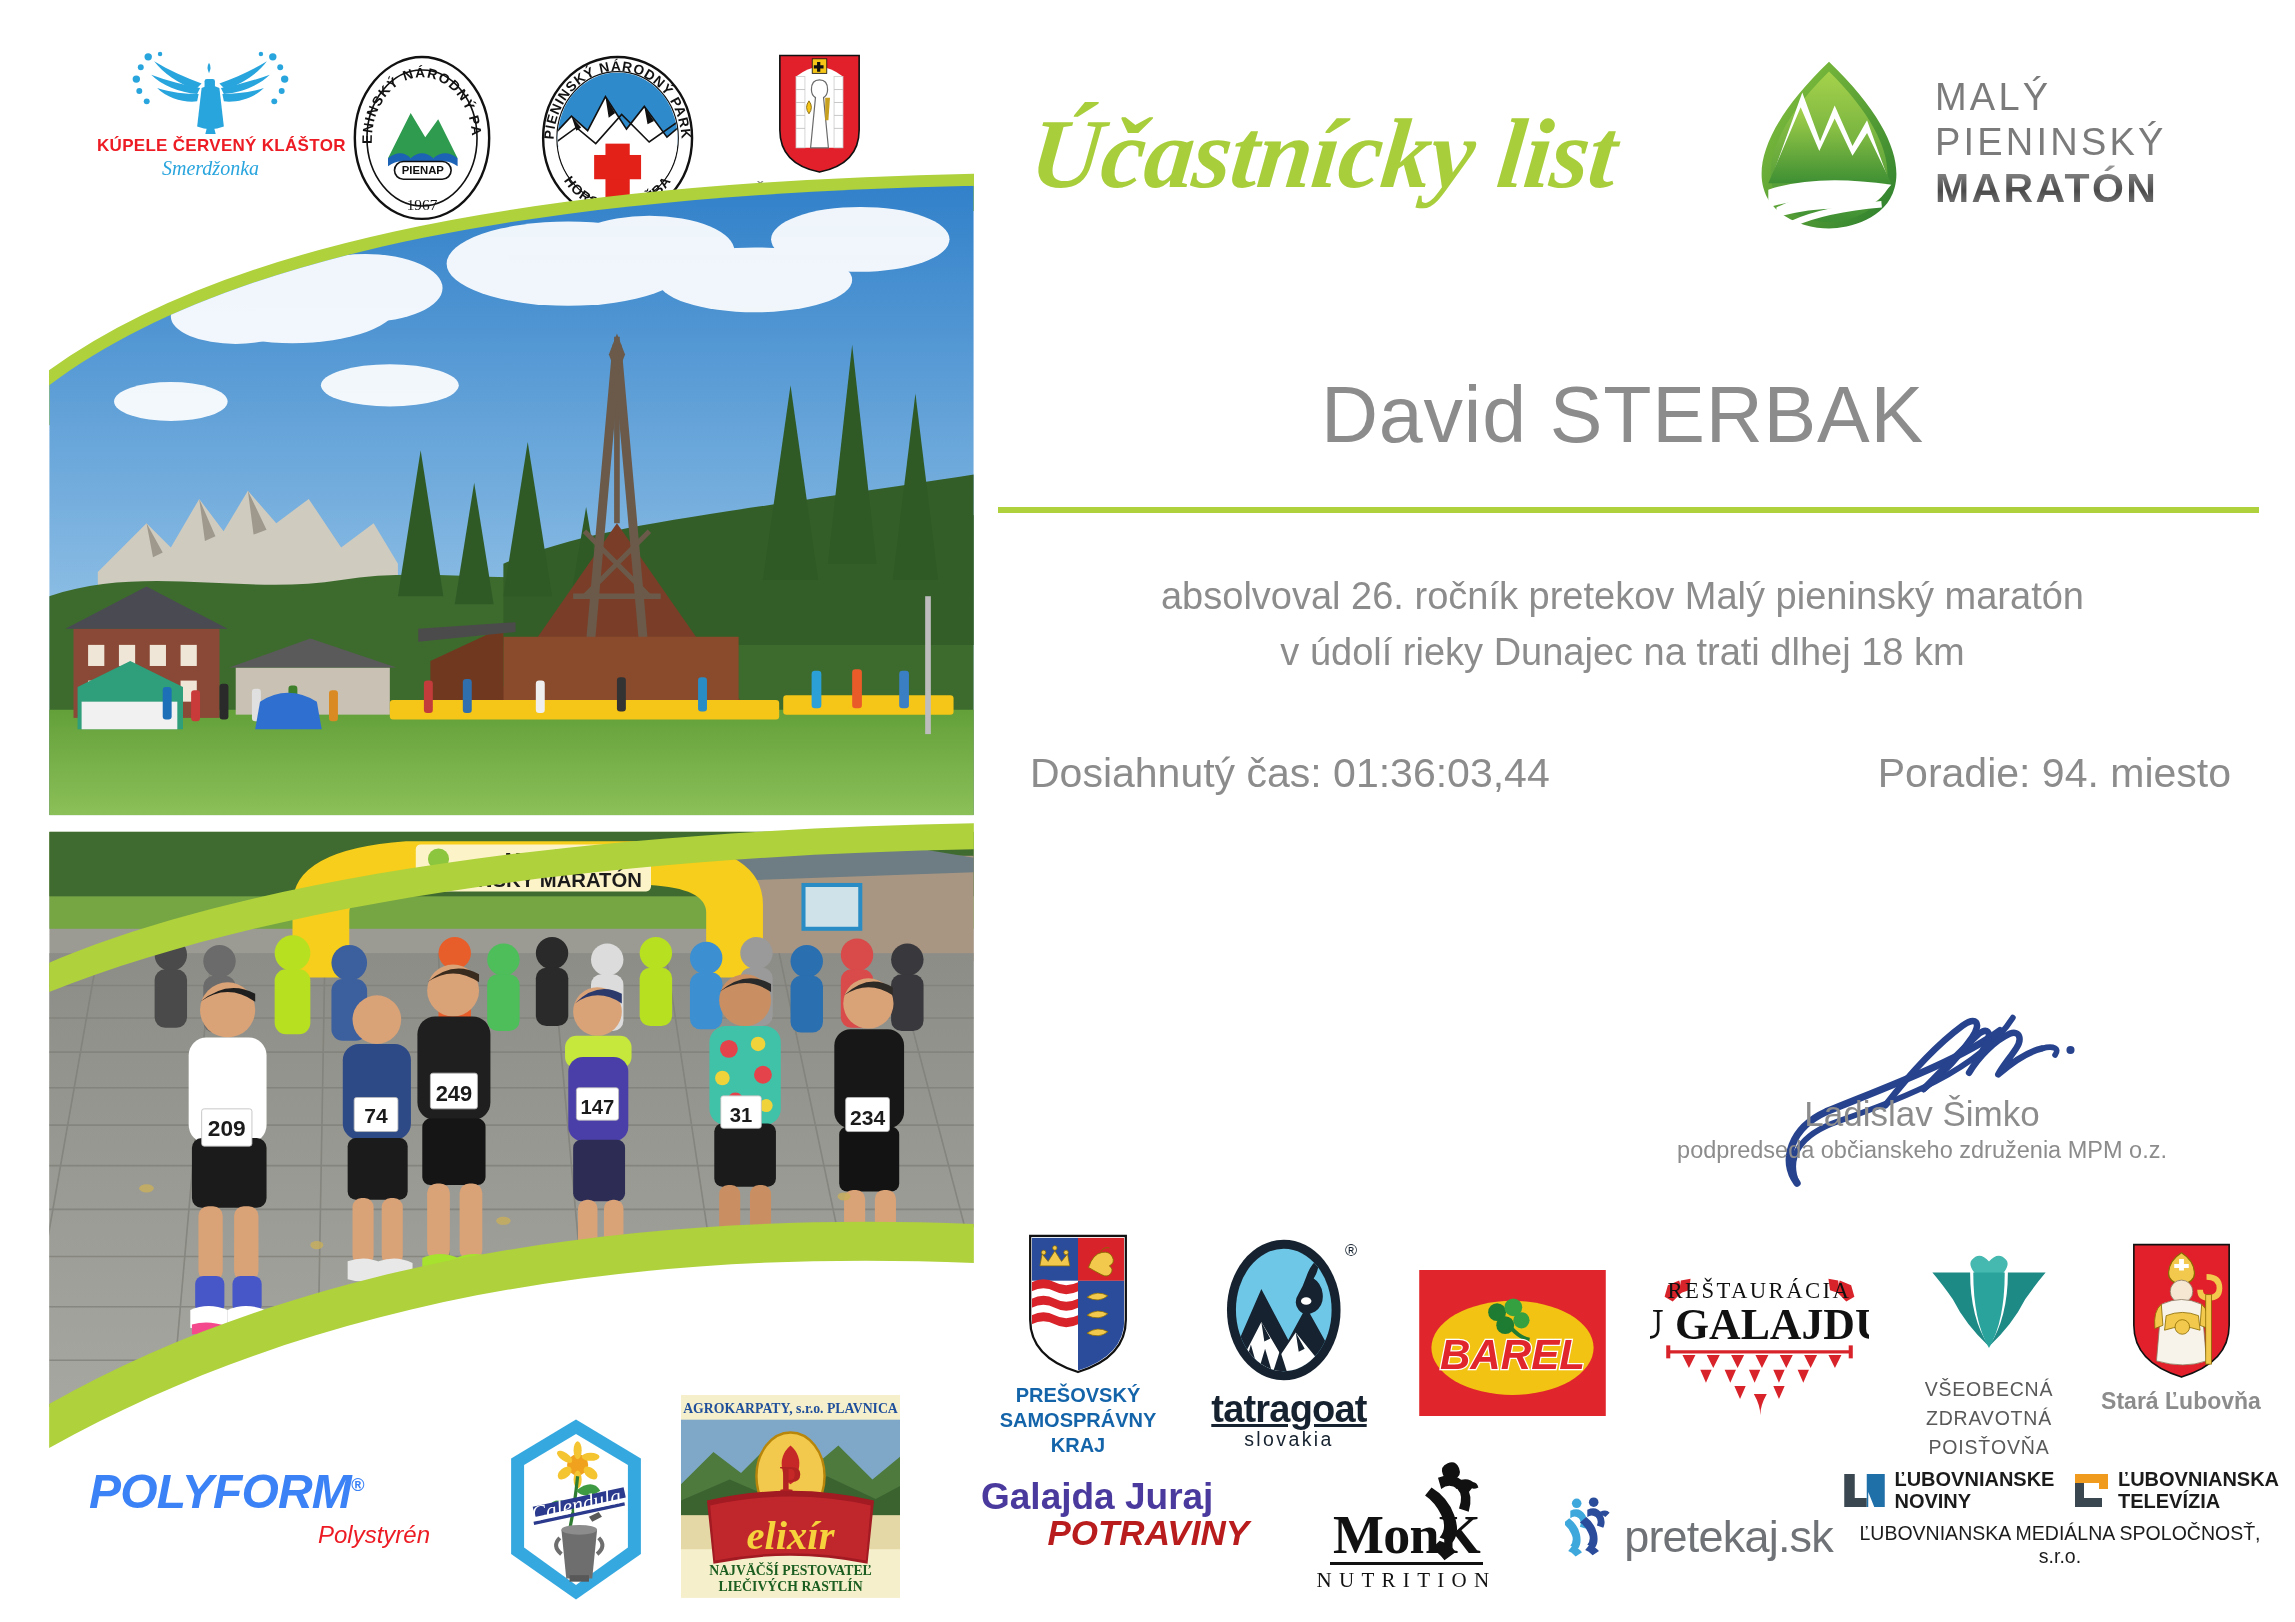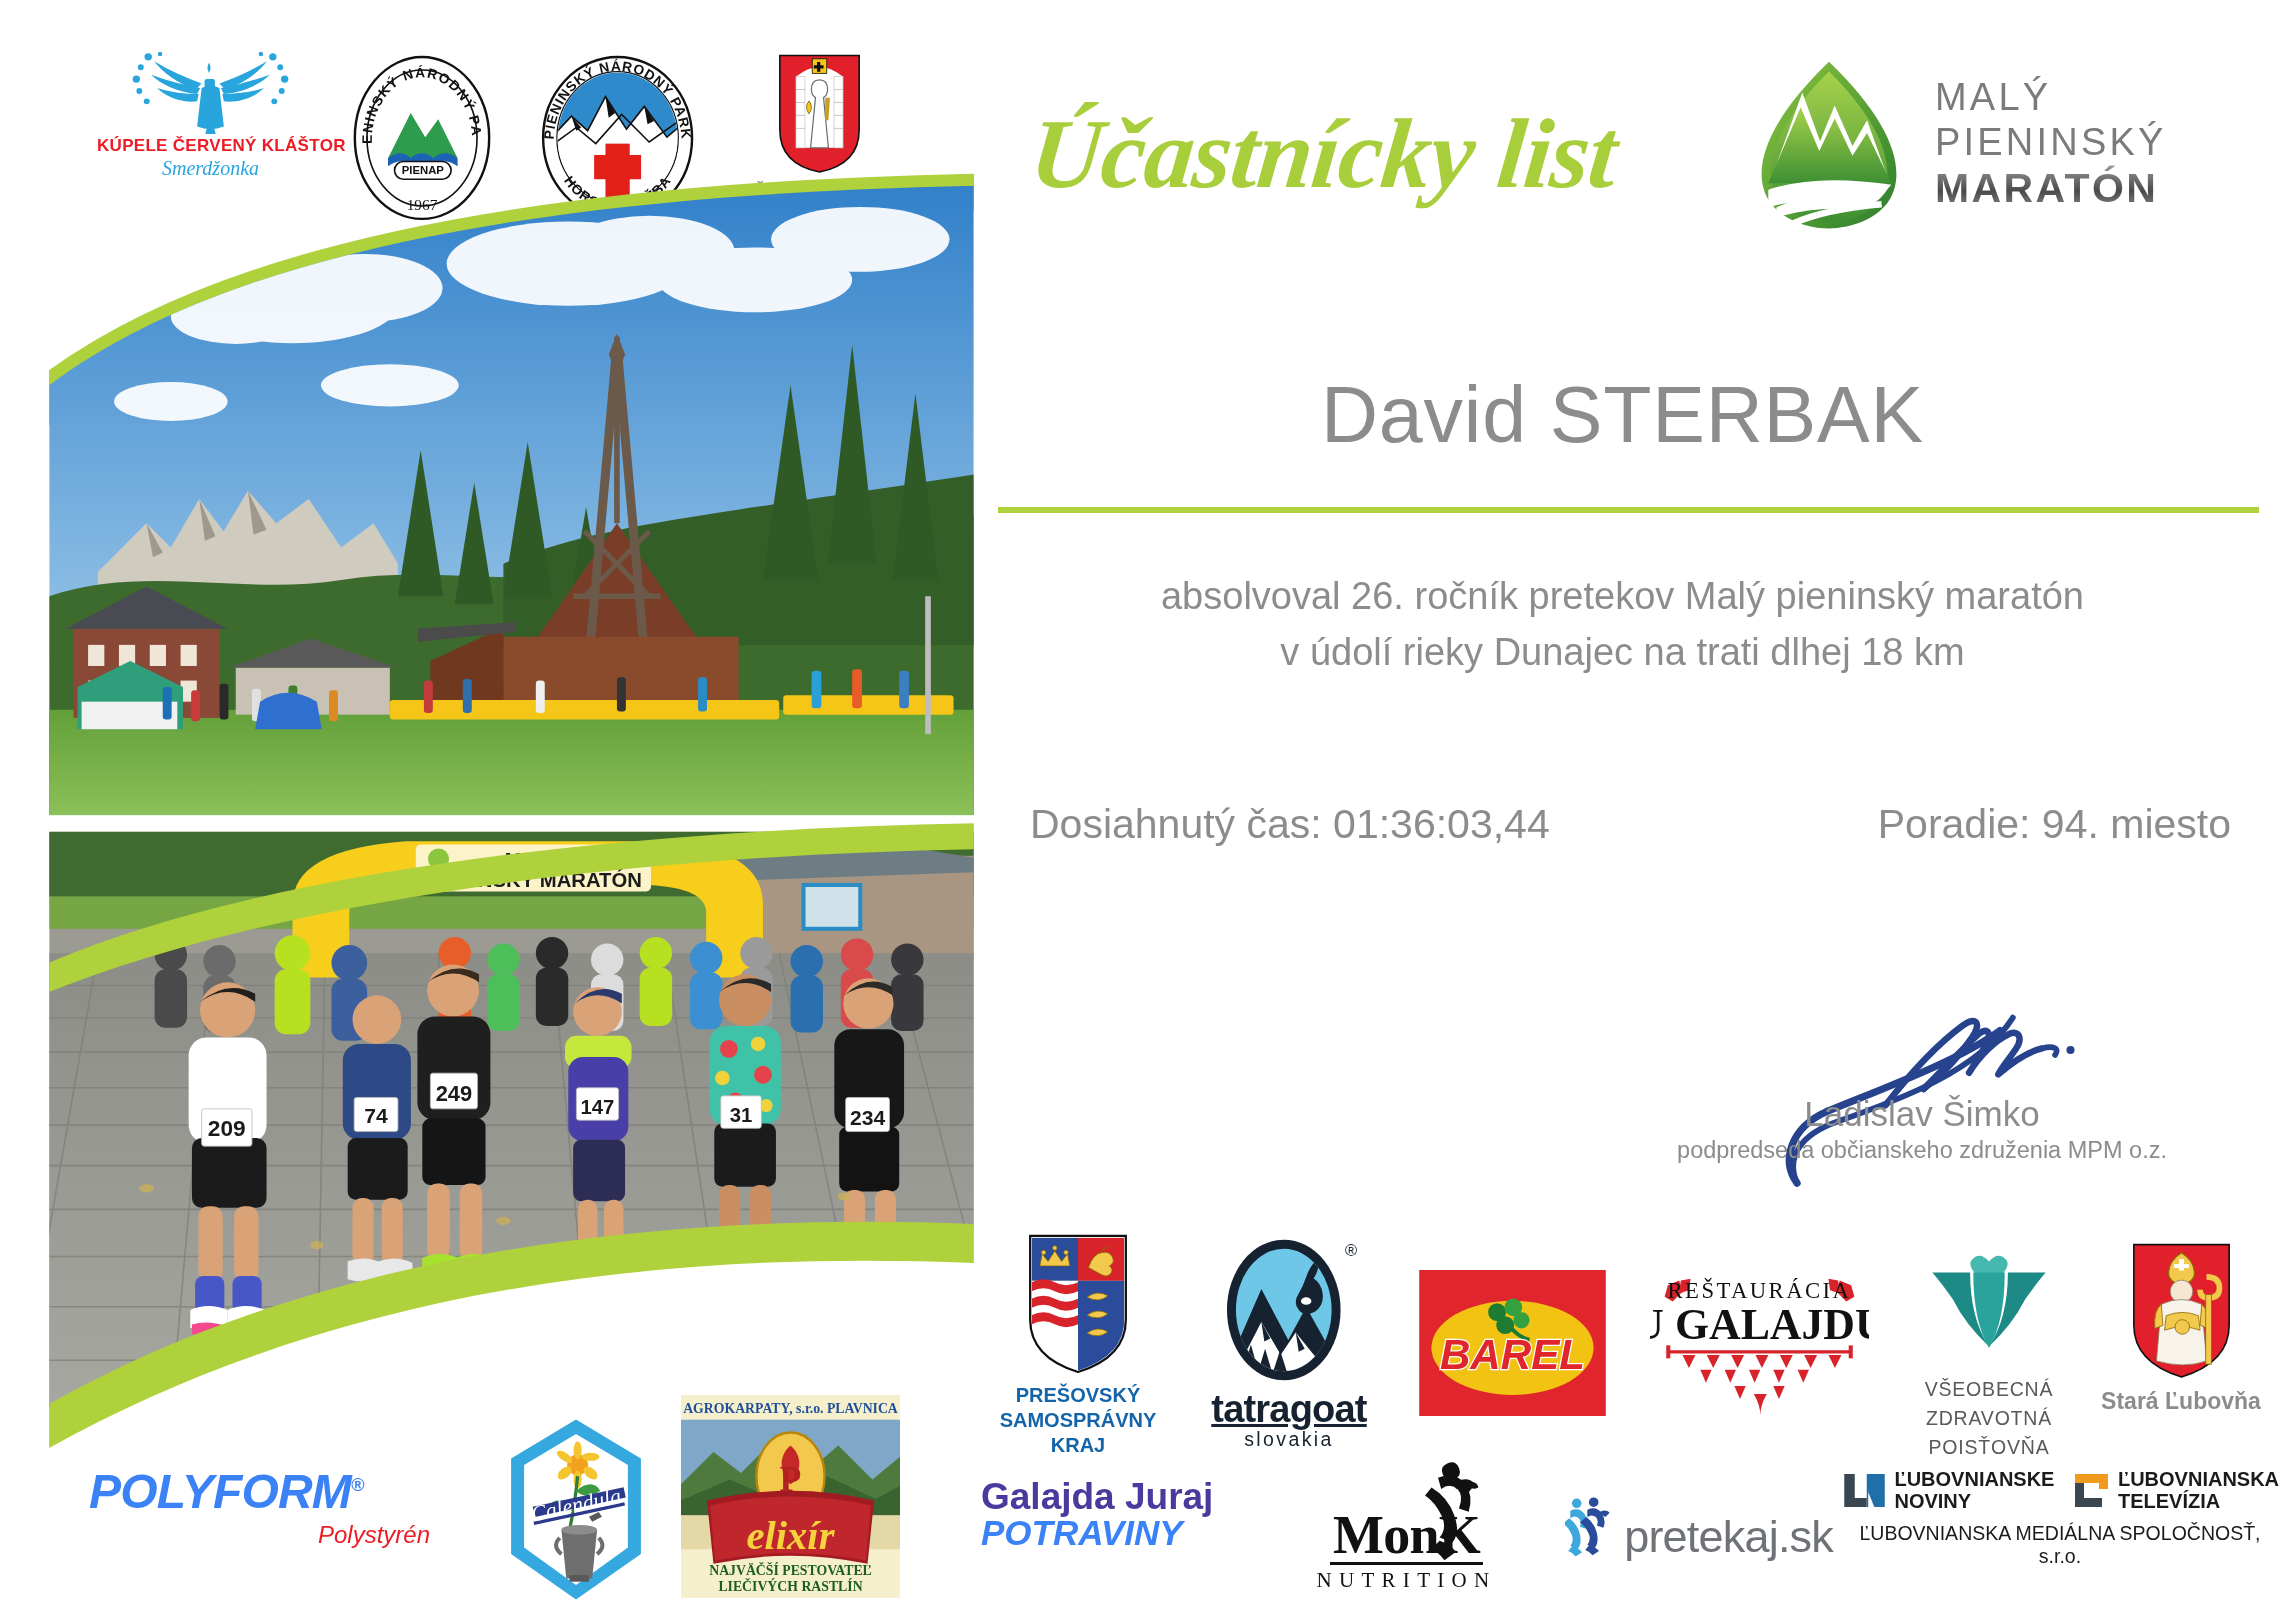--- a/index.html
+++ b/index.html
@@ -40,21 +40,21 @@
   #mpm-words .w3{font-size:41px;letter-spacing:2.4px;font-weight:bold;line-height:1.15;
      background:linear-gradient(180deg,#9b9b9b 0%,#4a4a4a 55%,#8d8d8d 100%);
      -webkit-background-clip:text;background-clip:text;color:transparent;}
 
   
   #recipient-name{left:990px;top:369px;width:1265px;text-align:center;
       font-size:79px;color:#8c8c8c;letter-spacing:0.8px;}
   #green-rule{left:998px;top:507px;width:1261px;height:5.7px;background:#AED13C;}
   #achievement{left:990px;top:568px;width:1265px;text-align:center;
       font-size:38px;color:#8c8c8c;line-height:1.48;}
-  #result-row{left:998px;top:801px;width:1265px;display:flex;justify-content:space-between;
+  #result-row{left:998px;top:750px;width:1265px;display:flex;justify-content:space-between;
       font-size:41px;color:#8c8c8c;}
   #result-row .rcell{padding:0 32px;}
 
   
   #signature-block{left:1638px;top:998px;width:568px;text-align:center;}
   #sig-mark{position:relative;height:101px;}
   #sig-name{font-size:35px;color:#8c8c8c;margin-top:-4.9px;position:relative;z-index:2;}
   #sig-role{font-size:23.5px;color:#8c8c8c;margin-top:3.2px;position:relative;z-index:2;}
 
   
@@ -86,21 +86,21 @@
 
   #sp-galajda{left:8px;top:251px;width:268px;}
   #sp-monk{left:316px;top:235px;width:235px;}
   #sp-pretekaj{left:592px;top:260px;width:268px;}
   #sp-media{left:876px;top:243px;width:422px;}
 
   .tg-word{font-size:38px;font-weight:bold;color:#16222F;letter-spacing:-0.8px;text-decoration:underline;}
   .tg-sub{font-size:19.5px;color:#16222F;letter-spacing:2.4px;margin-top:-3.2px;}
 
   #sp-galajda .g1{font-size:37px;font-weight:bold;color:#4A3A9E;text-align:left;}
-  #sp-galajda .g2{font-size:35px;font-weight:bold;font-style:italic;color:#3b82f6;text-align:left;margin-top:-4.9px;}
+  #sp-galajda .g2{font-size:35px;font-weight:bold;font-style:italic;color:#b91c1c;text-align:right;margin-top:-4.9px;}
 
   #sp-monk .m1{font-size:54px;font-weight:bold;color:#111;font-family:"Liberation Serif",serif;letter-spacing:-0.8px;
       border-bottom:3.2px solid #111;display:inline-block;line-height:1.0;padding:0 3.2px;}
   #sp-monk .m2{font-size:21px;letter-spacing:7.3px;color:#111;font-family:"Liberation Serif",serif;margin-top:3.2px;}
 
   #sp-pretekaj .pk{font-size:45px;color:#6F7276;letter-spacing:-0.8px;}
 
   .media-row{display:flex;align-items:center;justify-content:center;gap:18px;}
   .media-txt{font-size:20px;font-weight:bold;color:#1b1b1b;line-height:1.12;text-align:left;}
   #sp-media .mcap{font-size:19.5px;color:#1b1b1b;margin-top:9.7px;}

